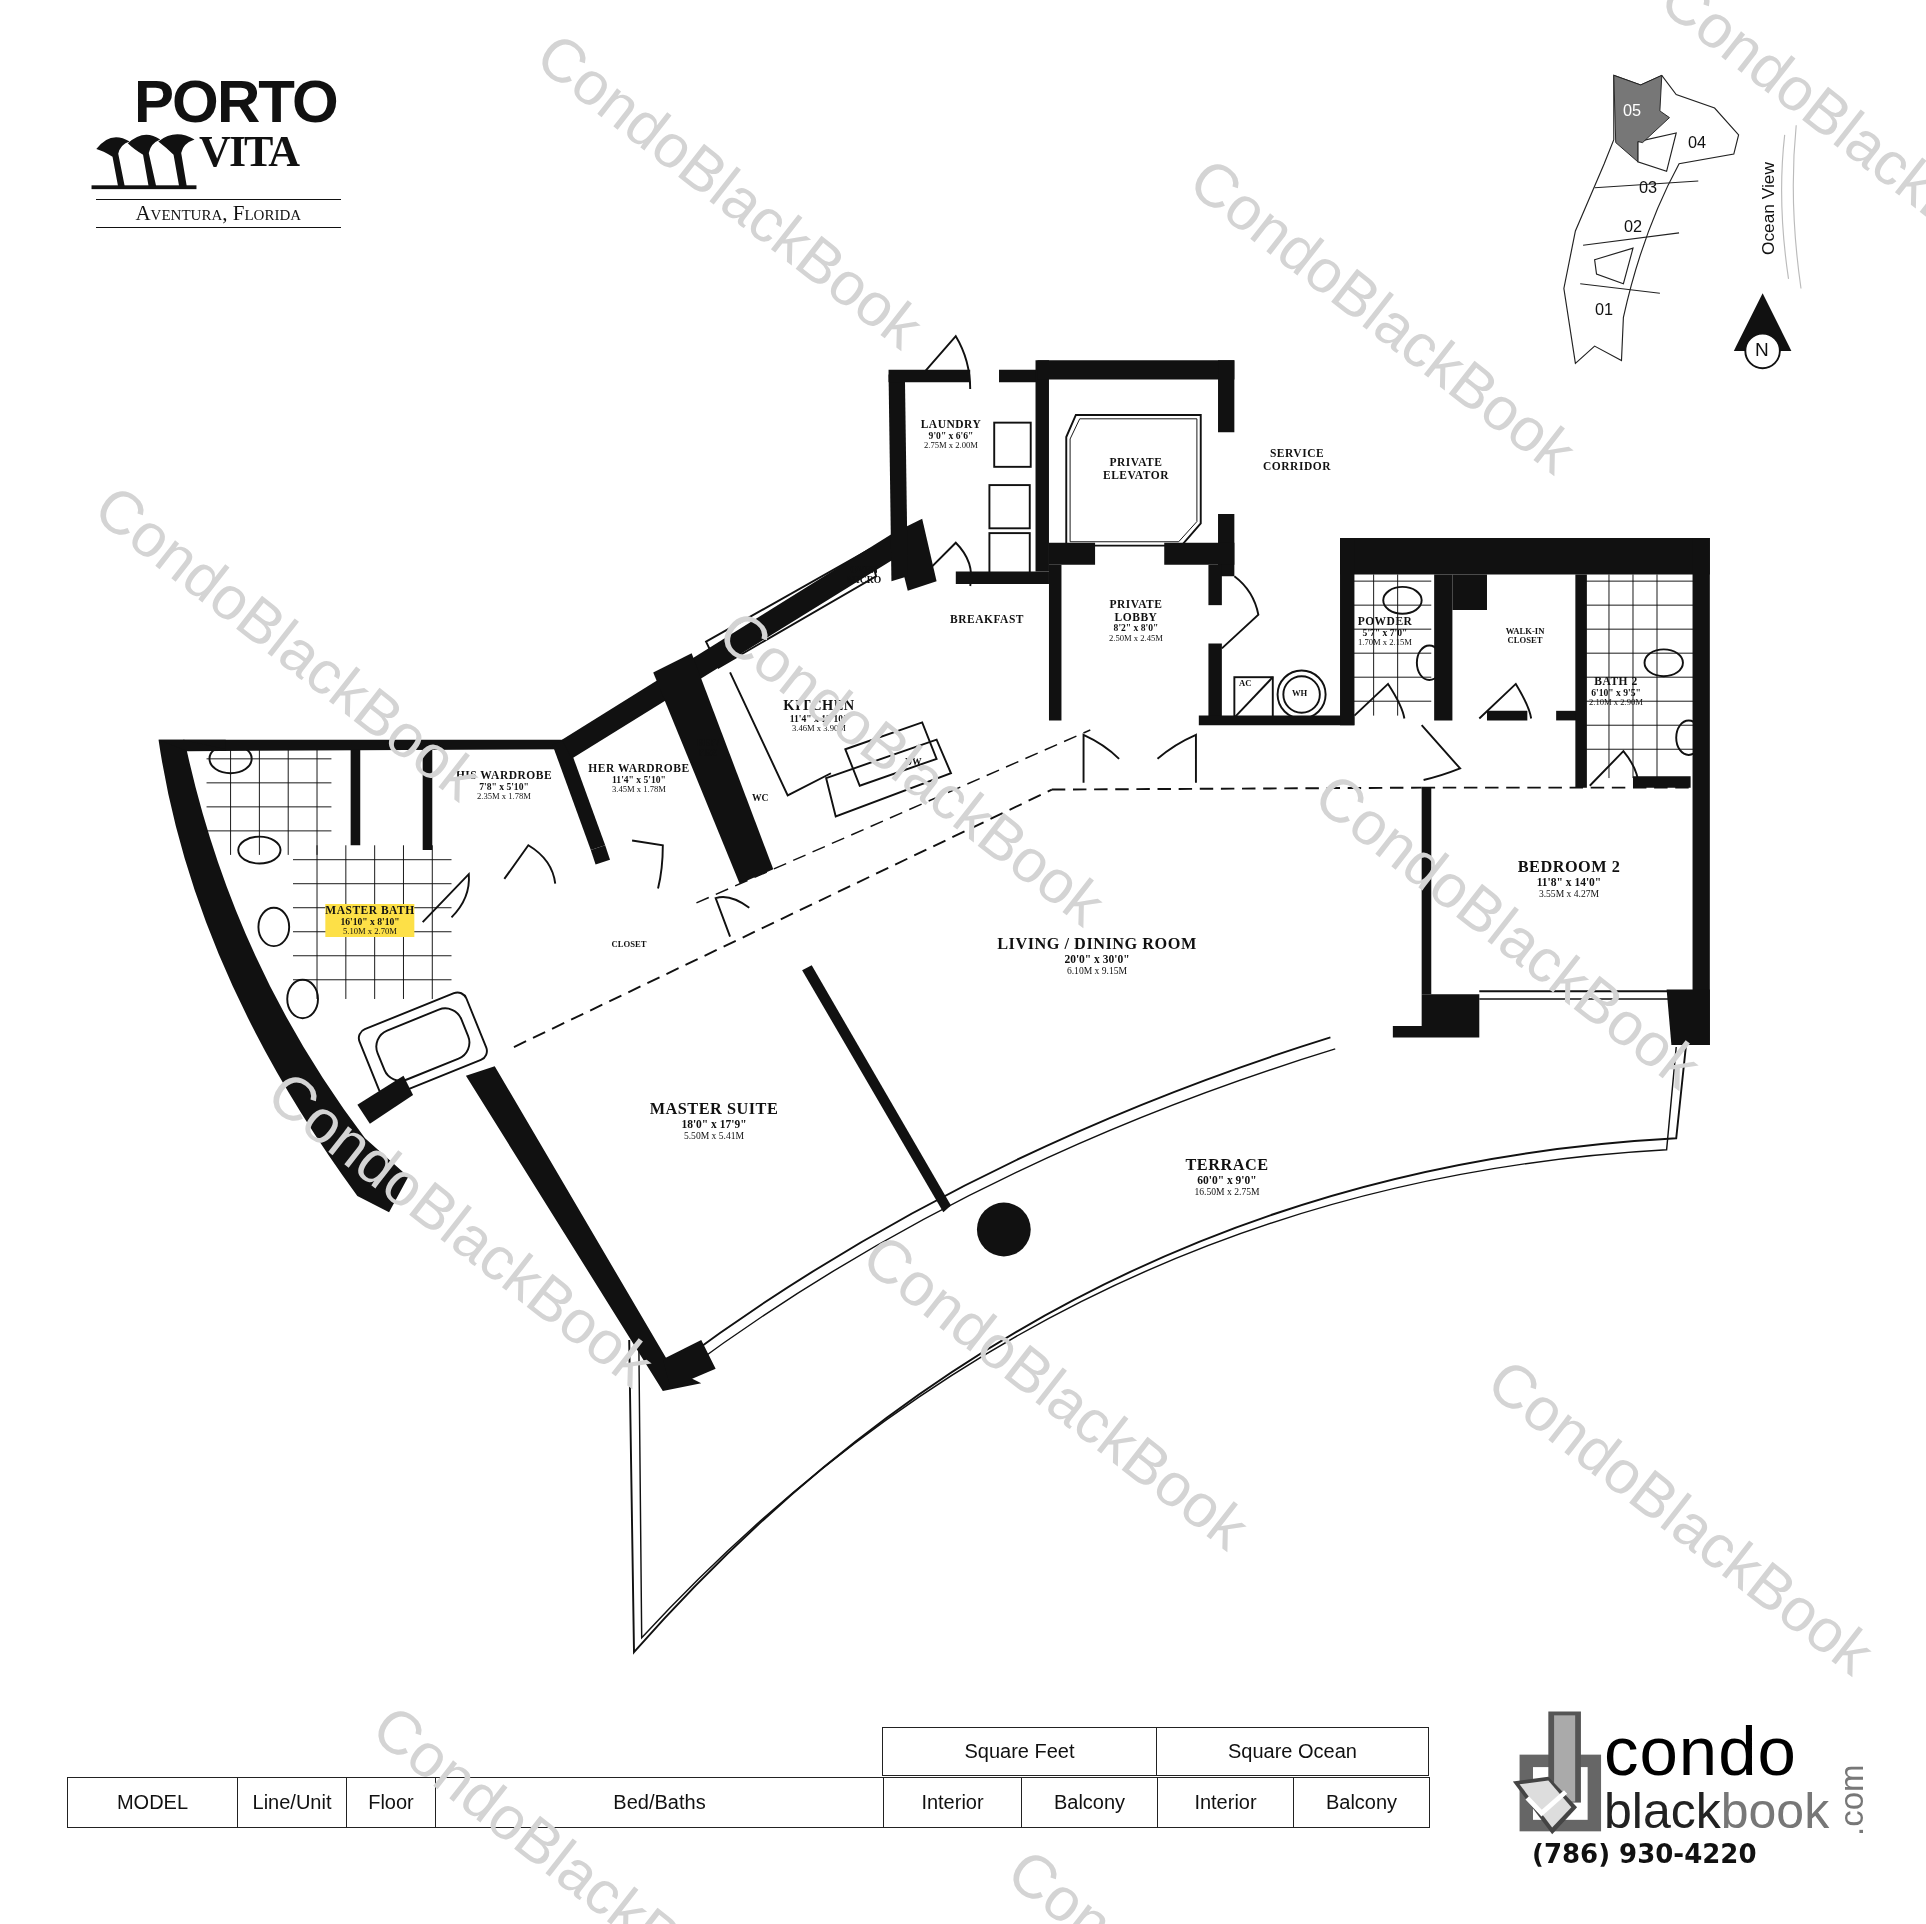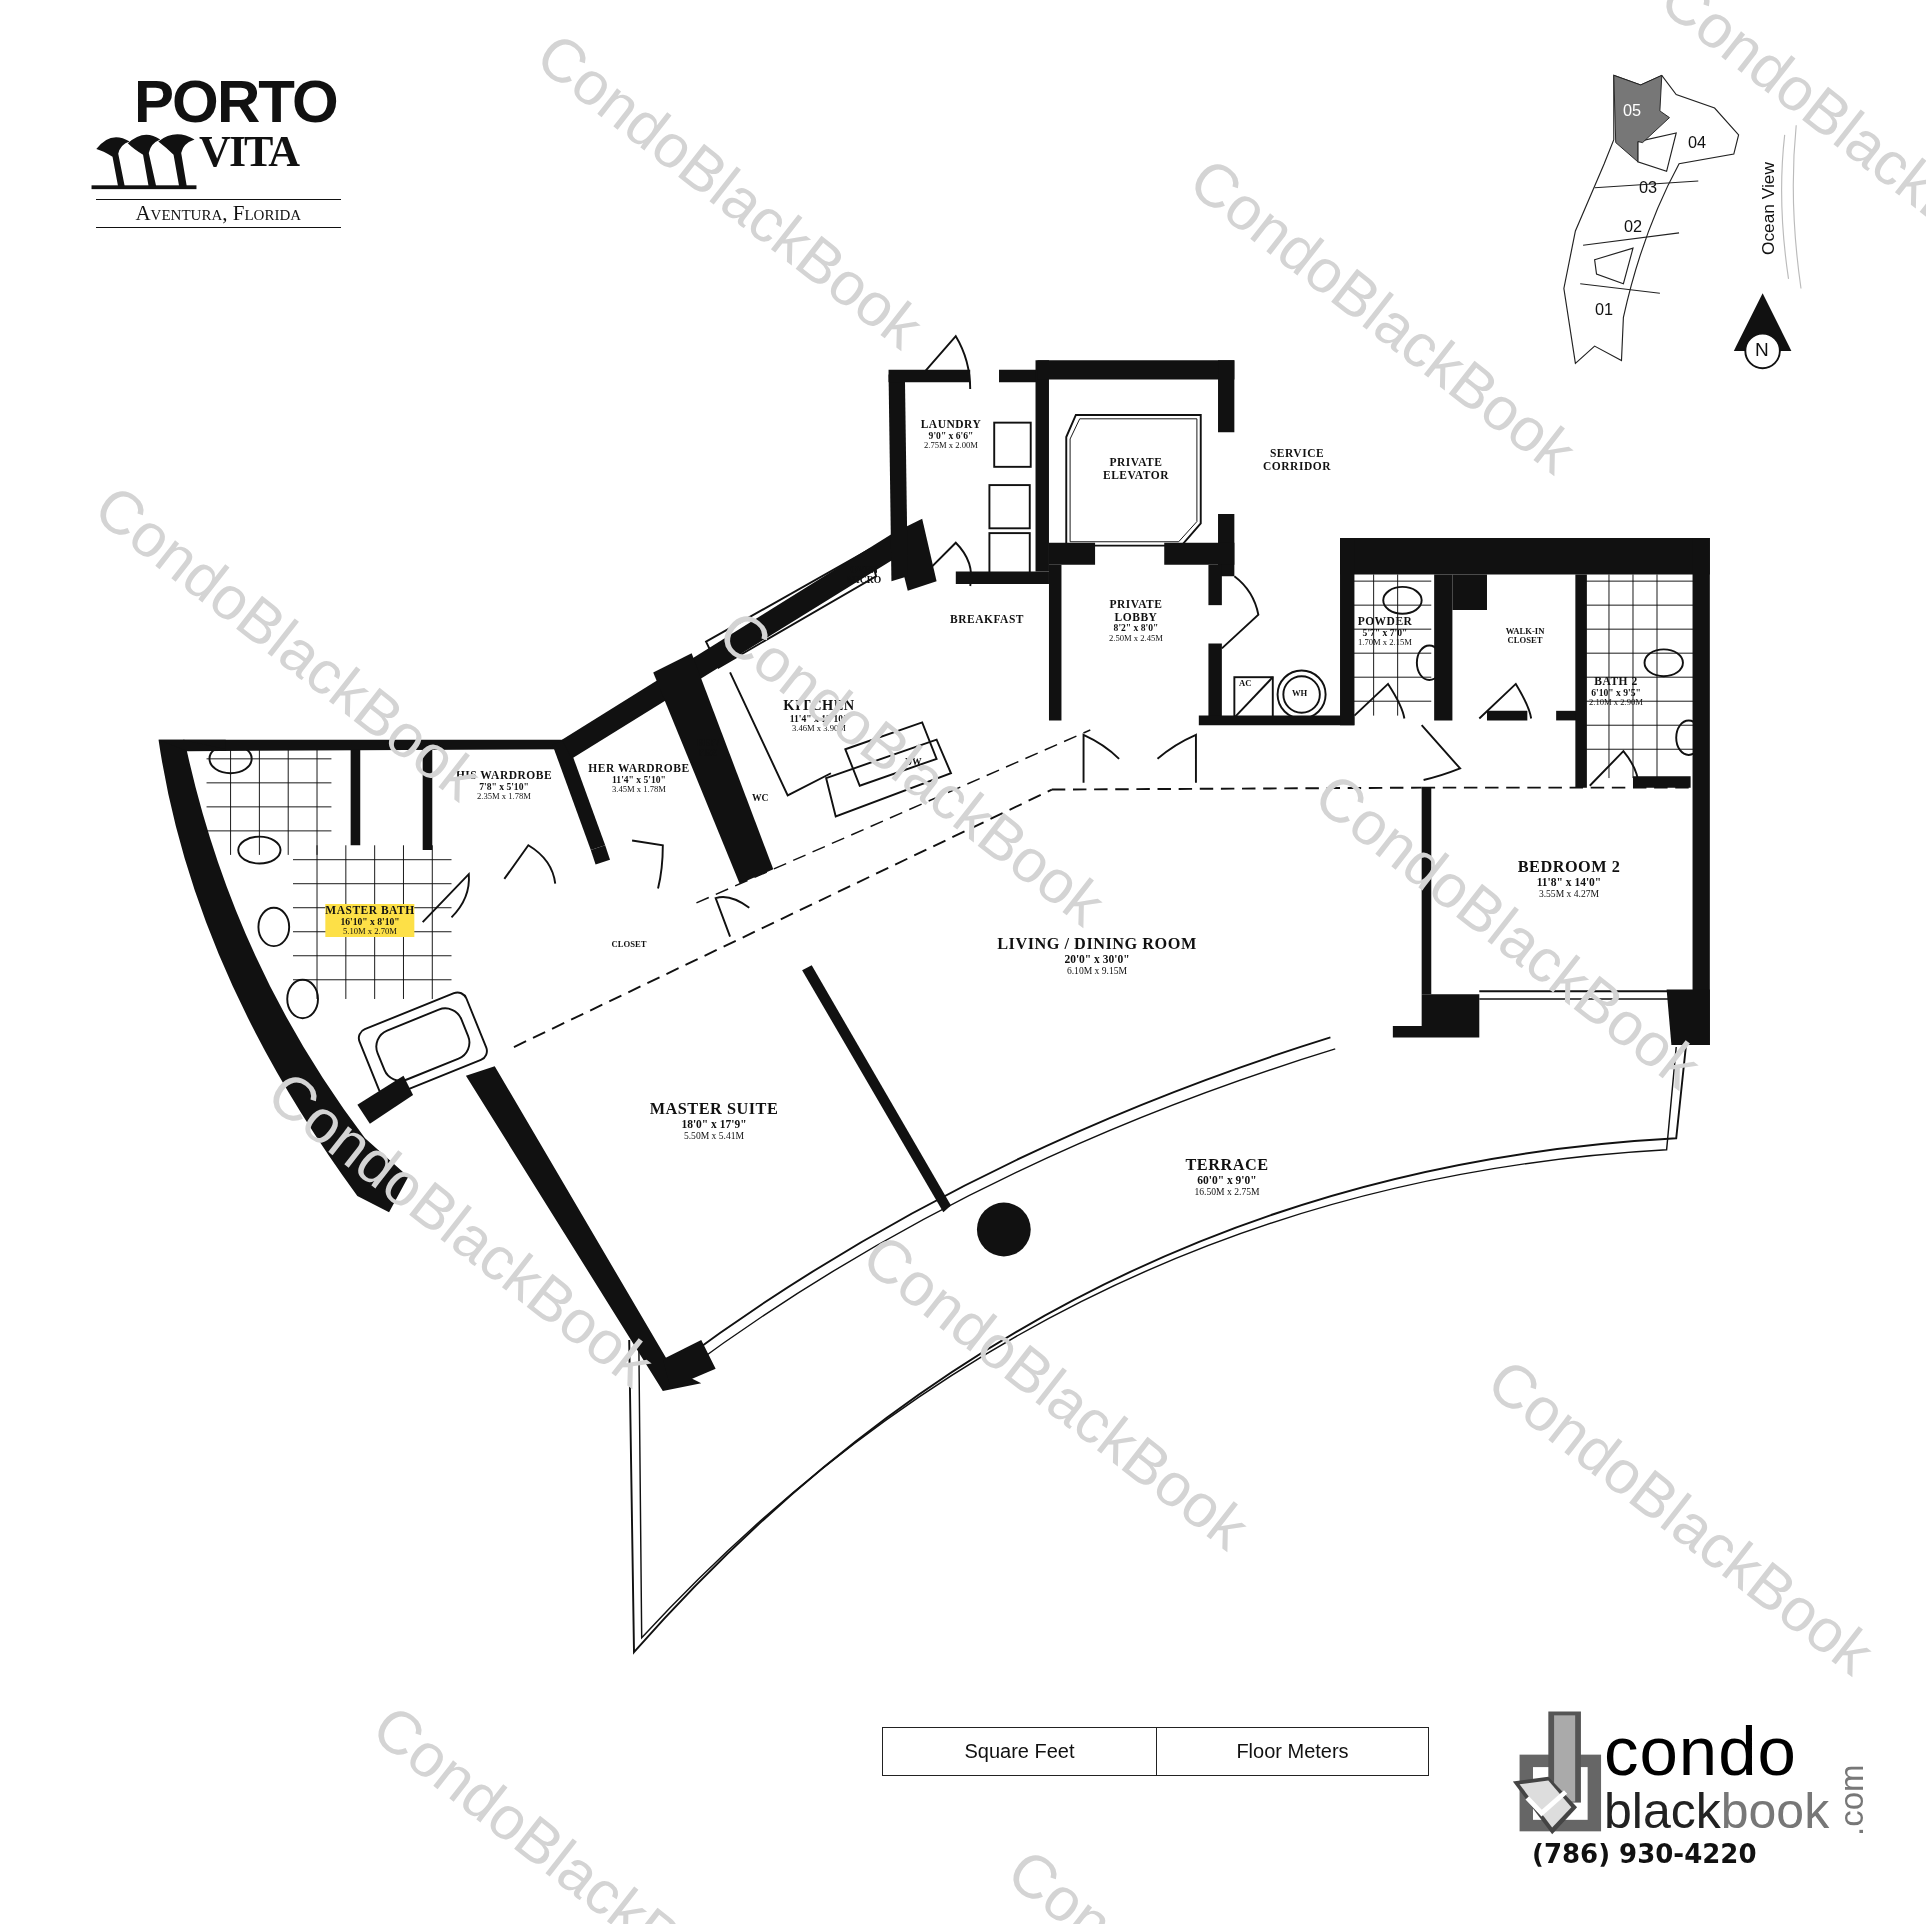--- a/index.html
+++ b/index.html
@@ -311,27 +311,37 @@
 </div>
 <div class="fix" style="left:752px;top:793px;">WC</div>
 <div class="fix" style="left:905px;top:757px;">DW</div>
 <div class="fix" style="left:1239px;top:679px;font-size:8.6px;">AC</div>
 <div class="fix" style="left:1292px;top:689px;font-size:8.6px;">WH</div>
 
 <table class="spec" id="spec-head">
   <tbody>
       <tr style="height:48px;">
     <td style="width:273px;">Square Feet</td>
-    <td style="width:271px;">Floor Meters</td>
+    <td style="width:271px;">Square Ocean</td>
   </tr>
 </tbody>
   </table>
 
 <table class="spec" id="spec-main">
   <tbody>
+      <tr style="height:50px;">
+    <td style="width:169px;">MODEL</td>
+    <td style="width:108px;">Line/Unit</td>
+    <td style="width:88px;">Floor</td>
+    <td style="width:447px;">Bed/Baths</td>
+    <td style="width:137px;">Interior</td>
+    <td style="width:135px;">Balcony</td>
+    <td style="width:135px;">Interior</td>
+    <td style="width:135px;">Balcony</td>
+  </tr>
 </tbody>
   </table>
 
 <div id="cbb" class="abs">
   <svg style="position:absolute;left:0;top:0;" width="96" height="139" viewBox="0 0 100 145">
     <rect x="12" y="57" width="85" height="80" fill="#666"></rect>
     <rect x="26" y="70" width="57" height="55" fill="#fff"></rect>
     <rect x="42" y="12" width="34" height="95" fill="#555"></rect>
     <rect x="48" y="16" width="22" height="90" fill="#aaa"></rect>
     <path d="M5,85 L42,80 L72,112 L46,140 Z" fill="#444"></path>

